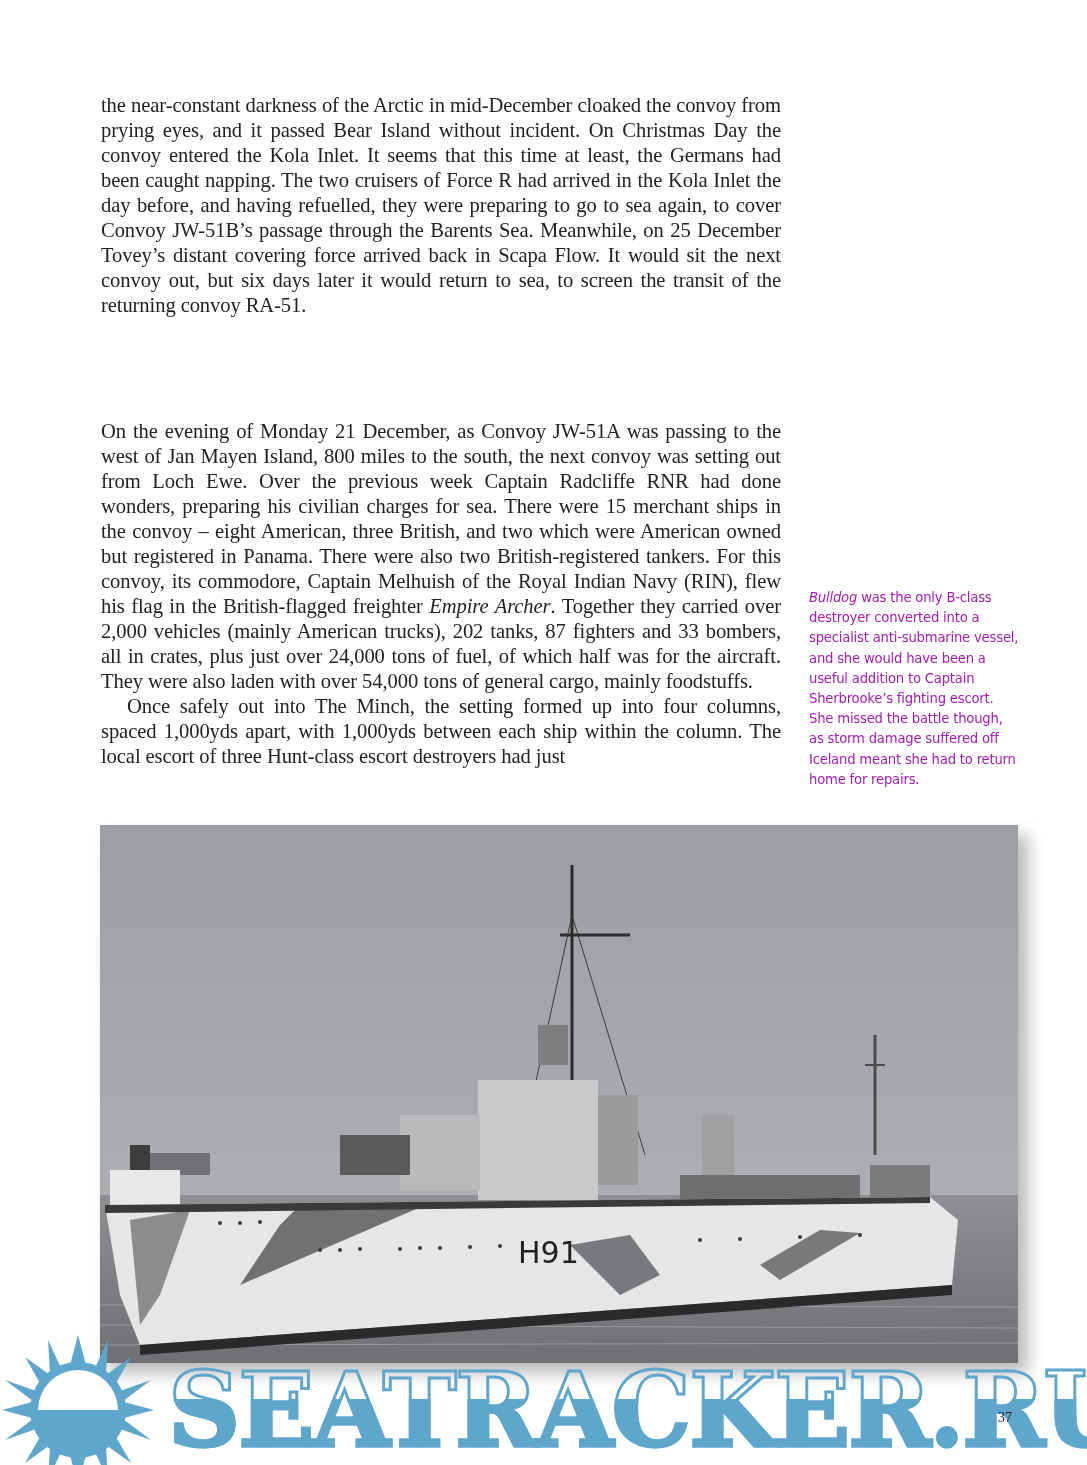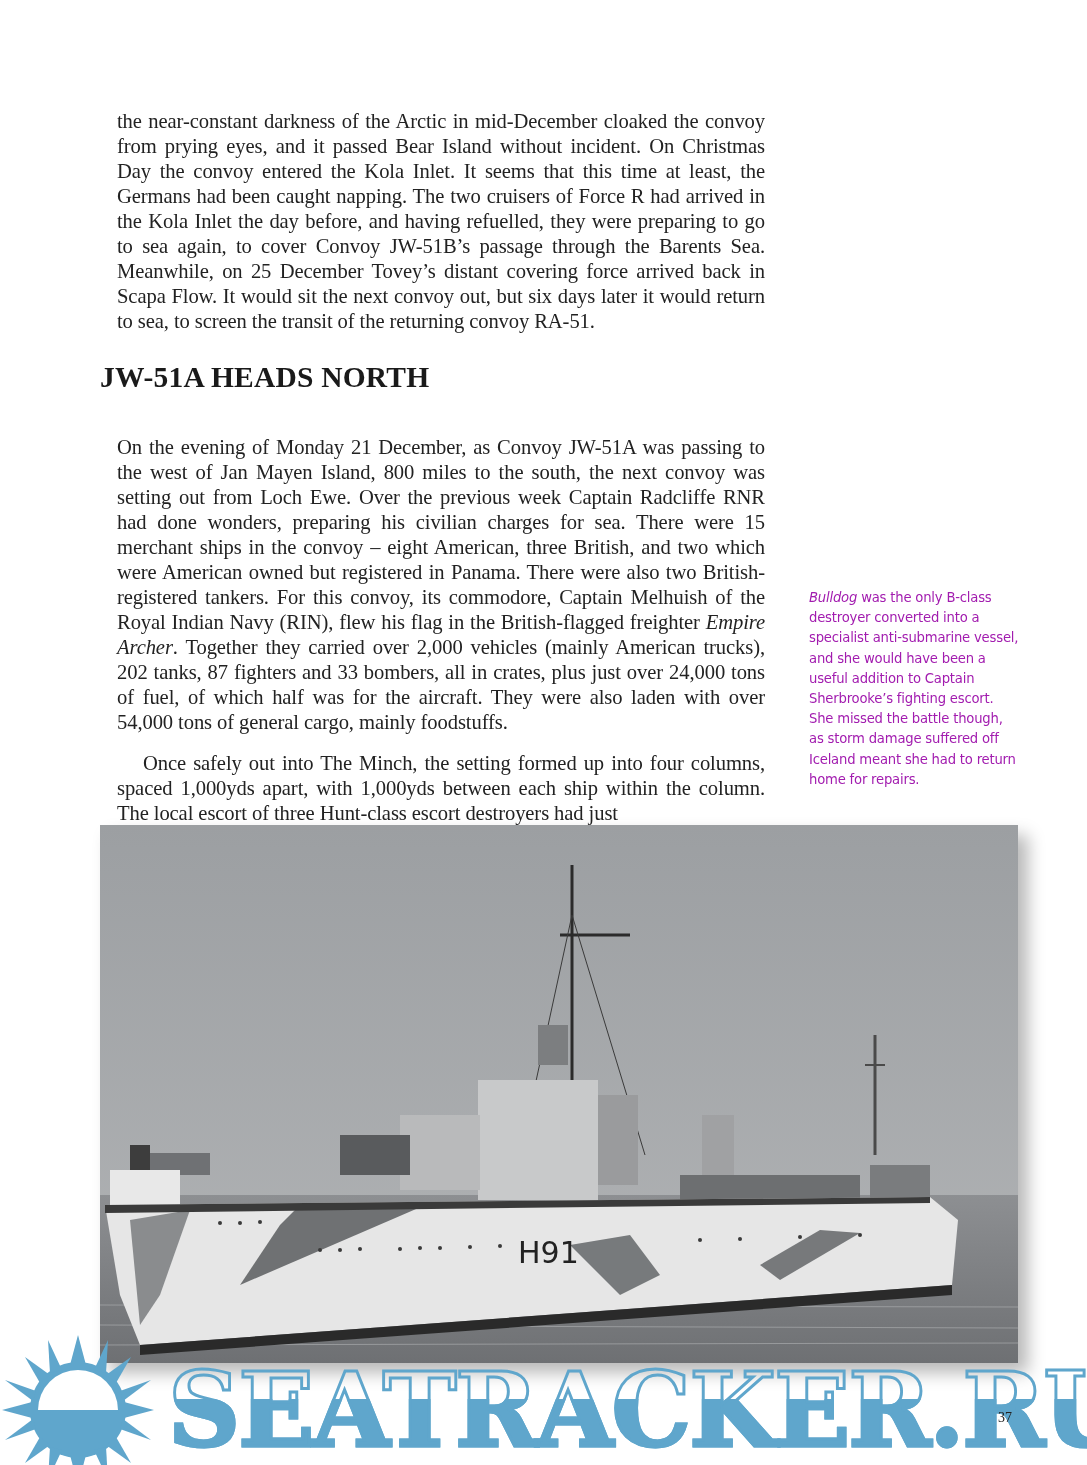--- a/index.html
+++ b/index.html
@@ -7,21 +7,21 @@
       width: 1087px; height: 1465px; position: relative; overflow: hidden;
       background: #ffffff; color: #1e1e1e;
       font-family: "Liberation Serif", "DejaVu Serif", serif;
     }
     .page { position: absolute; inset: 0; }
     .body-text {
       position: absolute; left: 101px; width: 680px;
       font-size: 20.6px; line-height: 25px; text-align: justify;
       letter-spacing: -0.1px; color: #222;
     }
-    .body-text p { margin: 16px; }
+    .body-text p { margin: 0; }
     .body-text p.indent { text-indent: 26px; }
     #para-top { top: 93px; }
     #heading {
       position: absolute; left: 100px; top: 361px; margin: 0;
       font-size: 29.5px; font-weight: bold; letter-spacing: 0.2px; color: #1a1a1a;
       font-family: "Liberation Serif", "DejaVu Serif", serif;
     }
     #section-body { top: 419px; }
     em { font-style: italic; }
     #caption {
@@ -59,21 +59,20 @@
   </style>
 </head>
 <body>
 
 <div class="page">
 
   <div class="body-text" id="para-top">
     <p>the near-constant darkness of the Arctic in mid-December cloaked the convoy from prying eyes, and it passed Bear Island without incident. On Christmas Day the convoy entered the Kola Inlet. It seems that this time at least, the Germans had been caught napping. The two cruisers of Force R had arrived in the Kola Inlet the day before, and having refuelled, they were preparing to go to sea again, to cover Convoy JW-51B’s passage through the Barents Sea. Meanwhile, on 25 December Tovey’s distant covering force arrived back in Scapa Flow. It would sit the next convoy out, but six days later it would return to sea, to screen the transit of the returning convoy RA-51.</p>
   </div>
 
-  <h2 id="heading">JW-51A HEADS NORTH</h2>
 
   <div class="body-text" id="section-body">
     <p><span>On the evening of Monday 21 December, as Convoy JW-51A was passing to the west of Jan Mayen Island, 800 miles to the south, the next convoy was setting out from Loch Ewe. Over the previous week Captain Radcliffe RNR had done wonders, preparing his civilian charges for sea. There were 15 merchant ships in the convoy – eight American, three British, and two which were American owned but registered in Panama. There were also two British-registered tankers. For this convoy, its commodore, Captain Melhuish of the Royal Indian Navy (RIN), flew his flag in the British-flagged freighter </span><em>Empire Archer</em><span>. Together they carried over 2,000 vehicles (mainly American trucks), 202 tanks, 87 fighters and 33 bombers, all in crates, plus just over 24,000 tons of fuel, of which half was for the aircraft. They were also laden with over 54,000 tons of general cargo, mainly foodstuffs.</span></p>
     <p class="indent">Once safely out into The Minch, the setting formed up into four columns, spaced 1,000yds apart, with 1,000yds between each ship within the column. The local escort of three Hunt-class escort destroyers had just</p>
   </div>
 
   <div id="caption"><em>Bulldog</em><span> was the only B-class destroyer converted into a specialist anti-submarine vessel, and she would have been a useful addition to Captain Sherbrooke’s fighting escort. She missed the battle though, as storm damage suffered off Iceland meant she had to return home for repairs.</span></div>
 
   <div id="photo-wrap">
     <svg viewBox="0 0 918 538" preserveAspectRatio="none">

